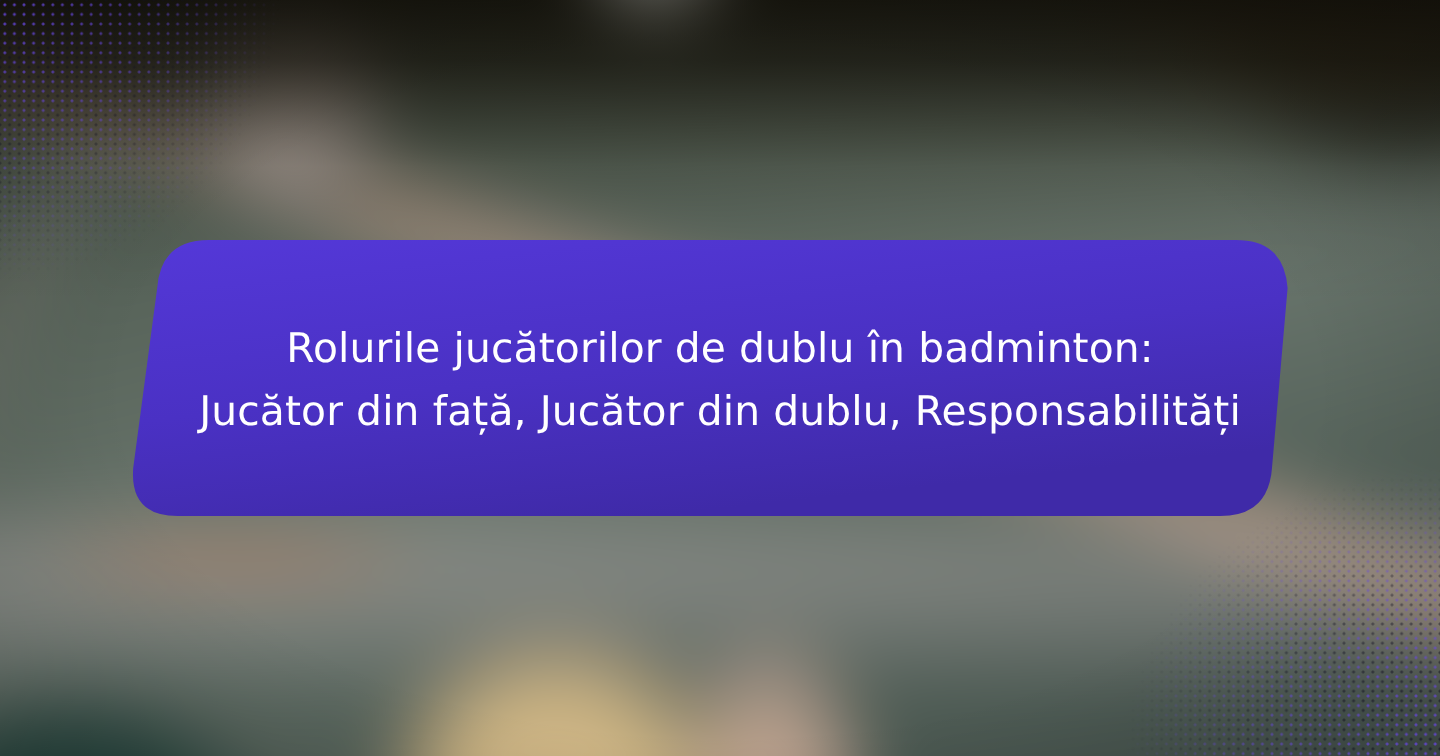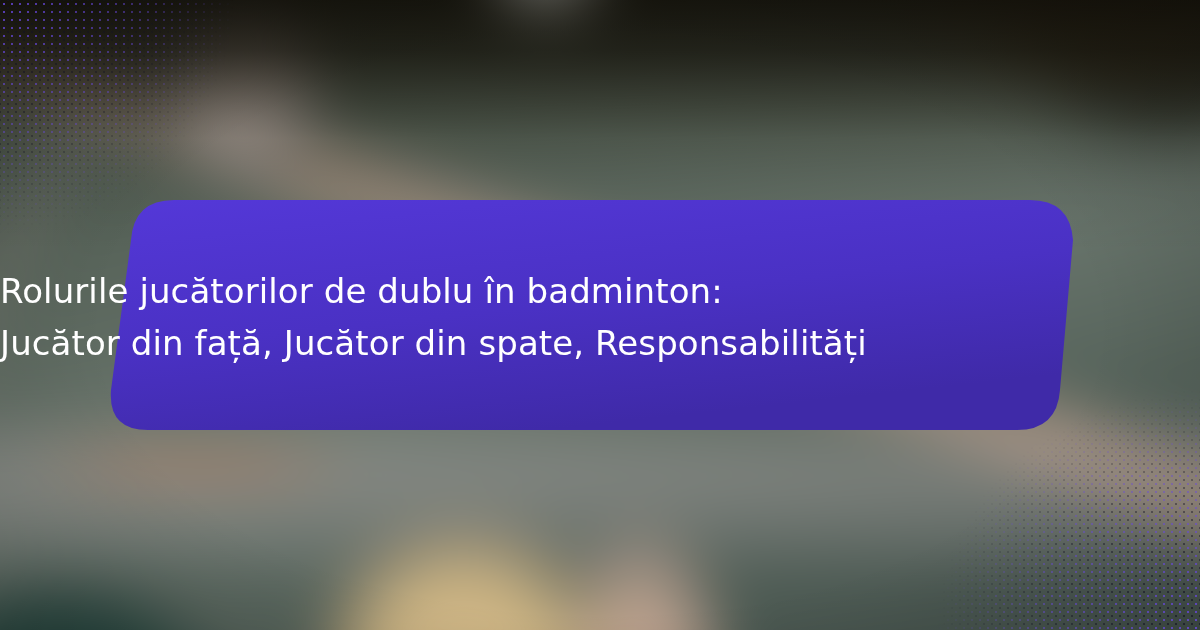--- a/index.html
+++ b/index.html
@@ -96,21 +96,21 @@
     position: absolute;
     inset: 0;
   }
   .banner-shape svg { display: block; width: 1200px; height: 234px; }
 
   .banner-text {
     position: absolute;
     inset: 0;
     display: flex;
     flex-direction: column;
-    align-items: flex-start;
+    align-items: center;
     justify-content: center;
     gap: 4px;
     padding-top: 4px;
     box-sizing: border-box;
   }
   .title-line {
     color: #ffffff;
     font-size: 34px;
     line-height: 1.42;
     font-weight: 400;
@@ -147,17 +147,17 @@
                  L 148 232
                  Q 108 232 111 192
                  L 131 42
                  Q 134 2 174 2
                  Z" fill="url(#bannerGrad)"></path>
       </svg>
     </div>
 
     <div class="banner-text">
       <div class="title-line">Rolurile jucătorilor de dublu în badminton:</div>
-      <div class="title-line">Jucător din față, Jucător din spate, Responsabilități</div>
+      <div class="title-line">Jucător din față, Jucător din dublu, Responsabilități</div>
     </div>
 
   </div>
 </div>
 
 </body></html>

